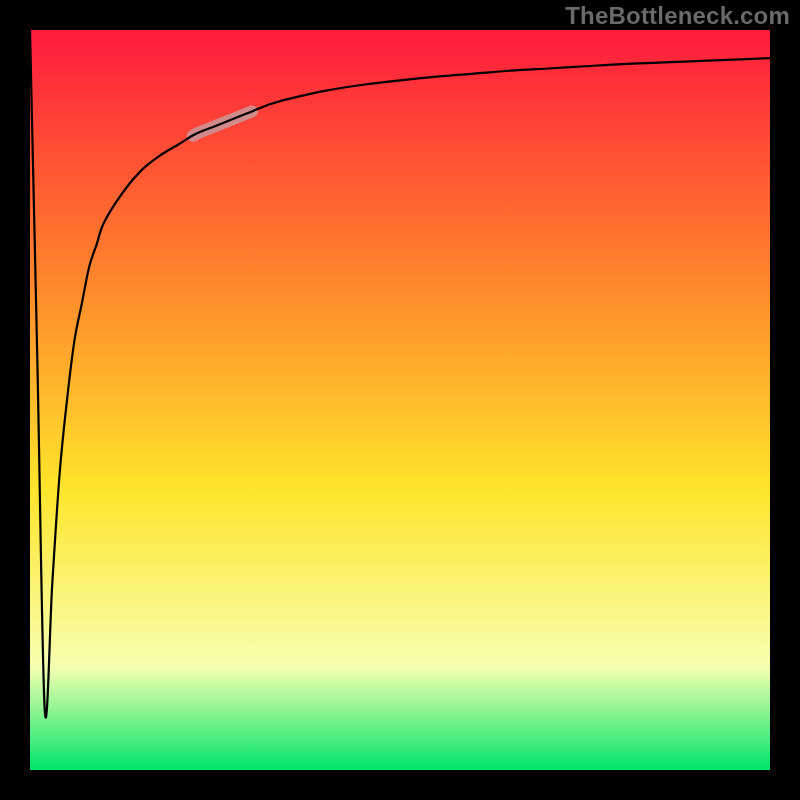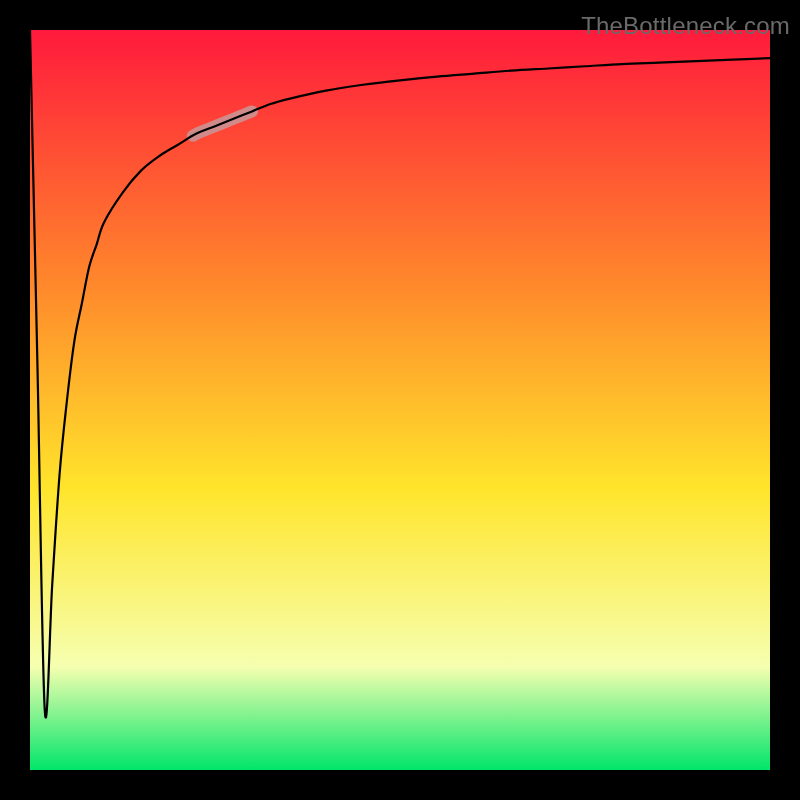--- a/index.html
+++ b/index.html
@@ -11,25 +11,25 @@
     overflow: hidden;
   }
   .stage {
     position: relative;
     width: 800px;
     height: 800px;
     background: #000;
   }
   .watermark {
     position: absolute;
-    top: 12px;
+    top: 2px;
     right: 10px;
     font-family: Arial, Helvetica, sans-serif;
     font-size: 24px;
-    font-weight: 400;
+    font-weight: 700;
     color: #6a6a6a;
     letter-spacing: 0.2px;
     user-select: none;
   }
   svg {
     display: block;
   }
 </style>
 </head>
 <body>

